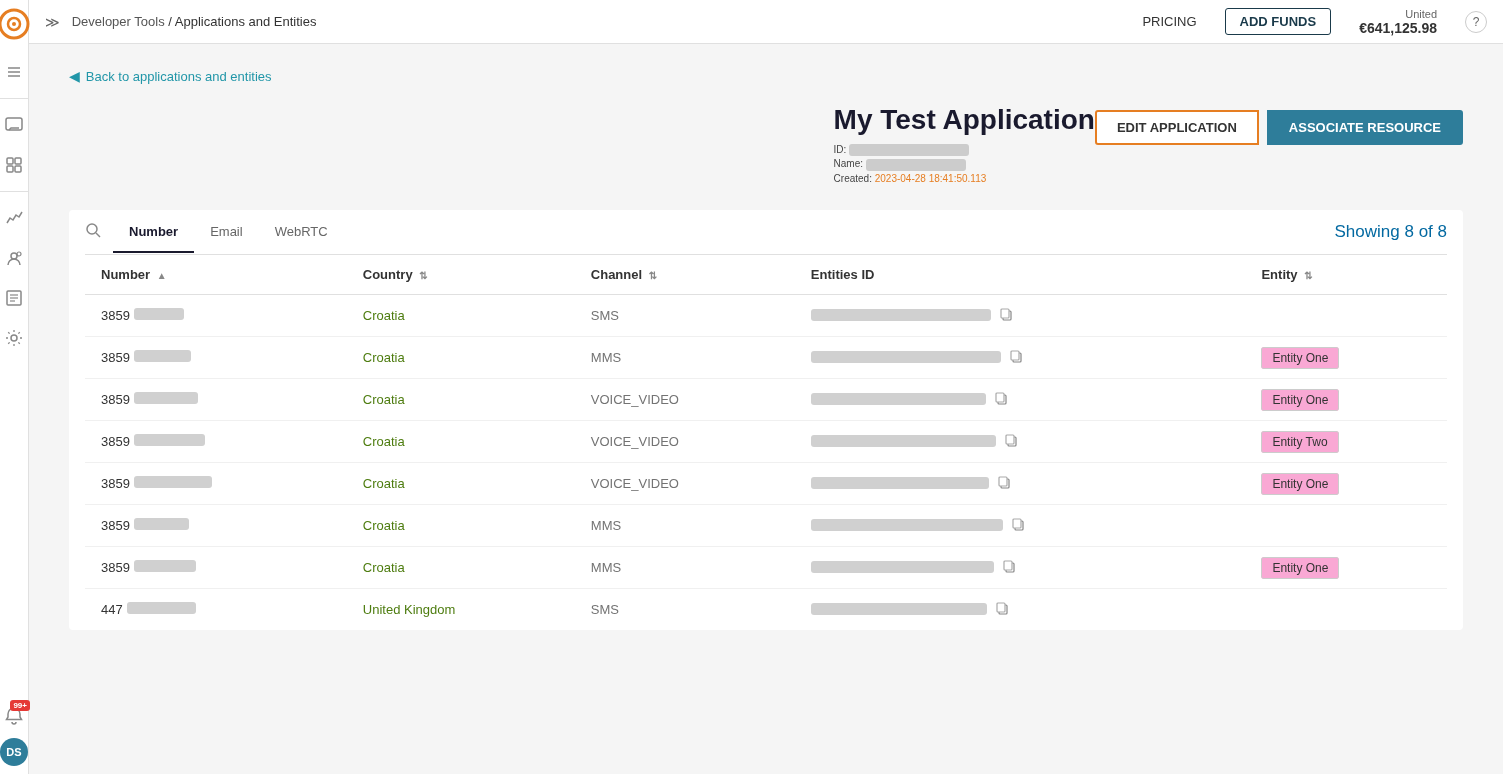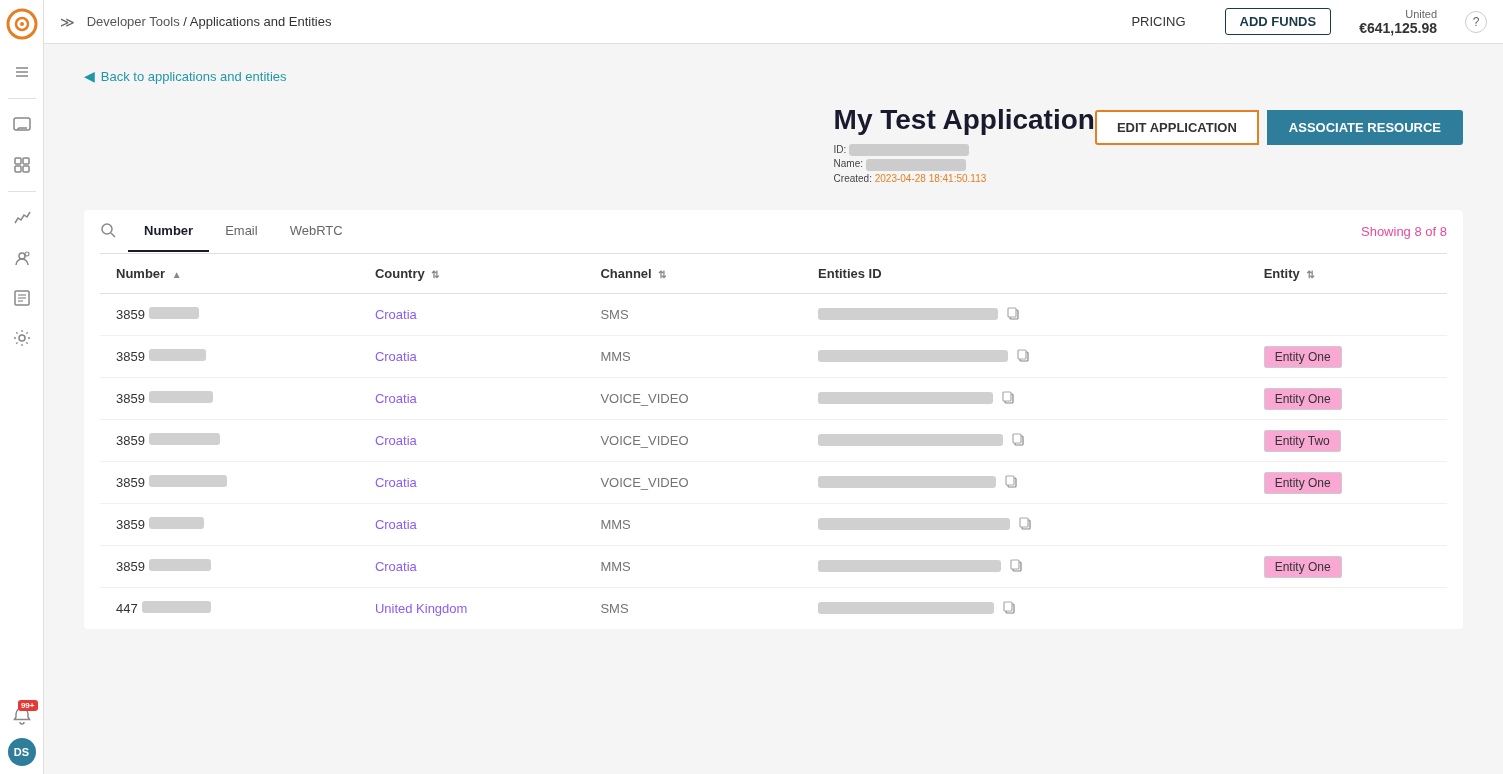--- a/index.html
+++ b/index.html
@@ -1,20 +1,20 @@
 <!DOCTYPE html>
 <html><head>
   <meta charset="utf-8">
   <style>
     * { box-sizing: border-box; margin: 0; padding: 0; }
     body { font-family: -apple-system, BlinkMacSystemFont, 'Segoe UI', Arial, sans-serif; background: #f5f5f5; display: flex; height: 774px; overflow: hidden; }
 
     
     .sidebar {
-      width: 44px;
+      width: 29px;
       background: #fff;
       border-right: 1px solid #e0e0e0;
       display: flex;
       flex-direction: column;
       align-items: center;
       padding: 8px 0;
       flex-shrink: 0;
       position: relative;
       z-index: 10;
     }
@@ -126,21 +126,20 @@
     }
     .add-funds-btn {
       border: 1px solid #1a3a4a;
       background: white;
       color: #1a3a4a;
       padding: 5px 14px;
       font-size: 13px;
       font-weight: 600;
       border-radius: 3px;
       cursor: pointer;
-      margin-left: 11px;
     }
     .balance-area {
       text-align: right;
     }
     .balance-label { font-size: 11px; color: #666; }
     .balance-value { font-size: 14px; font-weight: 600; color: #333; }
     .help-icon {
       width: 22px;
       height: 22px;
       border: 1px solid #ccc;
@@ -251,22 +250,22 @@
       border-bottom: 2px solid transparent;
       margin-bottom: -1px;
     }
     .tab.active {
       color: #1a1a2e;
       font-weight: 600;
       border-bottom: 2px solid #1a1a2e;
     }
     .showing-count {
       margin-left: auto;
-      font-size: 13px;
-      color: #ec4899;
+      font-size: 17px;
+      color: #0369a1;
       padding: 12px 0;
     }
 
     
     .data-table {
       width: 100%;
       border-collapse: collapse;
       font-size: 13px;
     }
     .data-table th {
@@ -278,21 +277,21 @@
       background: white;
     }
     .data-table th .sort-arrow { font-size: 10px; margin-left: 3px; color: #888; }
     .data-table td {
       padding: 12px 16px;
       border-bottom: 1px solid #f0f0f0;
       color: #333;
       background: white;
     }
     .data-table tr:last-child td { border-bottom: none; }
-    .country-link { color: #8b5cf6; }
+    .country-link { color: #4d7c0f; }
     .channel-link { color: #737373; }
     .resource-id-cell {
       display: flex;
       align-items: center;
       gap: 8px;
     }
     .resource-blurred {
       display: inline-block;
       background: #d0d0d0;
       border-radius: 3px;

